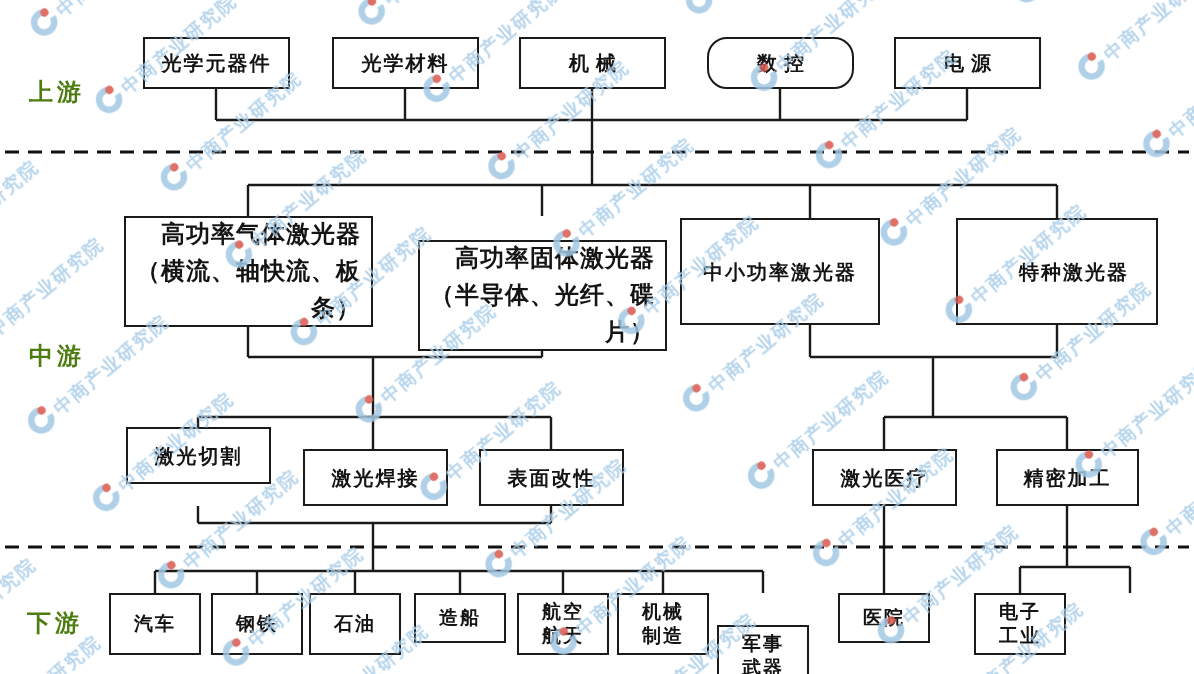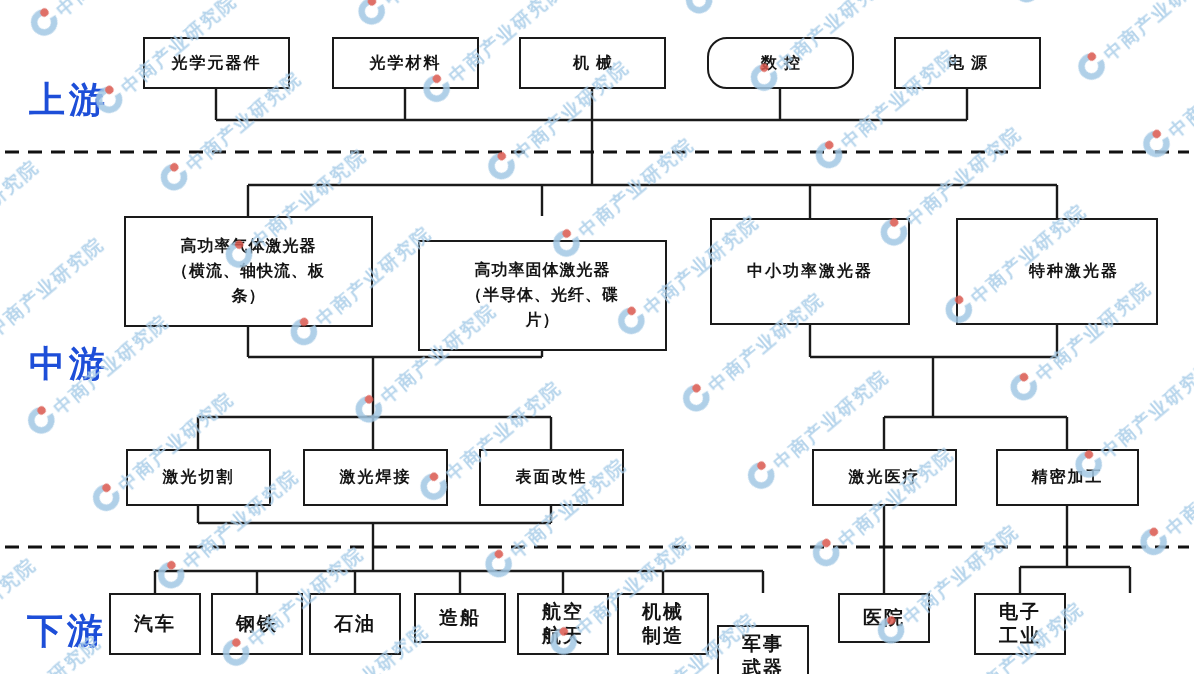--- a/index.html
+++ b/index.html
@@ -13,35 +13,35 @@
   #wires{position:absolute;left:0;top:0;z-index:1;}
   .node{
     position:absolute;
     box-sizing:border-box;
     background:#ffffff;
     border:2.5px solid #1a1a1a;
     display:flex;align-items:center;justify-content:center;
     text-align:center;
     white-space:pre-line;
     font-weight:700;
-    font-size:16px;
+    font-size:20px;
     line-height:1.3;
     color:#141414;
     letter-spacing:2px;
     z-index:2;
   }
-  .node.big{font-size:16px;line-height:1.55;letter-spacing:1px;padding:0 2px;}
+  .node.big{font-size:24px;line-height:1.55;letter-spacing:1px;padding:0 2px;text-align:right;}
   .node.wide-ls{letter-spacing:7px;text-indent:7px;}
   .node.small{font-size:19px;line-height:1.25;}
   .rowlabel{
     position:absolute;
     font-weight:700;
-    font-size:36px;
+    font-size:24px;
     letter-spacing:4px;
-    color:#1d4ed8;
+    color:#4d7c0f;
     z-index:2;
   }
   #watermark{position:absolute;left:0;top:0;z-index:4;pointer-events:none;opacity:0.85;}
 </style>
 </head>
 <body>
 
 <div id="canvas">
 
   <svg id="wires" width="1194" height="674" viewBox="0 0 1194 674">
@@ -71,24 +71,24 @@
   <div class="node wide-ls" style="left:519px;top:37px;width:147px;height:52px;">机械</div>
   <div class="node wide-ls" style="left:707px;top:37px;width:147px;height:52px;border-radius:20px;">数控</div>
   <div class="node wide-ls" style="left:894px;top:37px;width:147px;height:52px;">电源</div>
 
   <div class="node big" style="left:124px;top:216px;width:249px;height:111px;">高功率气体激光器
 （横流、轴快流、板
 条）</div>
   <div class="node big" style="left:418px;top:216px;width:249px;height:111px;margin-top:24px;">高功率固体激光器
 （半导体、光纤、碟
 片）</div>
-  <div class="node" style="left:710px;top:218px;width:200px;height:107px;">中小功率激光器</div>
+  <div class="node" style="left:680px;top:218px;width:200px;height:107px;">中小功率激光器</div>
   <div class="node" style="left:956px;top:218px;width:202px;height:107px;padding-left:34px;">特种激光器</div>
 
-  <div class="node" style="left:126px;top:449px;width:145px;height:57px;">激光切割</div>
+  <div class="node" style="left:126px;top:427px;width:145px;height:57px;">激光切割</div>
   <div class="node" style="left:303px;top:449px;width:145px;height:57px;">激光焊接</div>
   <div class="node" style="left:479px;top:449px;width:145px;height:57px;">表面改性</div>
   <div class="node" style="left:996px;top:449px;width:143px;height:57px;">精密加工</div>
   <div class="node" style="left:812px;top:449px;width:145px;height:57px;">激光医疗</div>
 
   <div class="node small" style="left:109px;top:593px;width:92px;height:62px;">汽车</div>
   <div class="node small" style="left:211px;top:593px;width:92px;height:62px;">钢铁</div>
   <div class="node small" style="left:309px;top:593px;width:92px;height:62px;">石油</div>
   <div class="node small" style="left:414px;top:593px;width:92px;height:50px;">造船</div>
   <div class="node small" style="left:517px;top:593px;width:92px;height:62px;">航空

